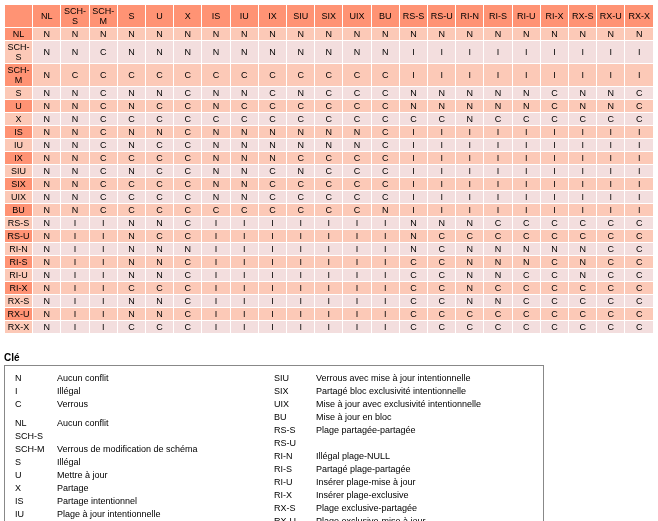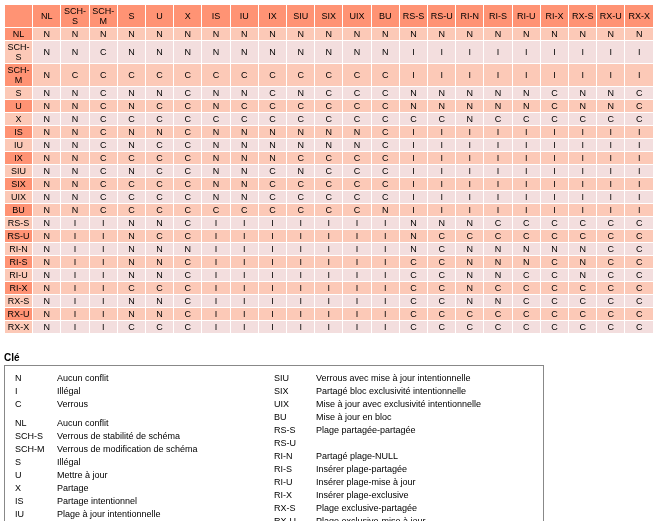--- a/index.html
+++ b/index.html
@@ -668,21 +668,20 @@
             <div class="key-abbr">C</div>
             <div>Verrous</div>
           </div>
           <div class="key-sep"></div>
           <div class="key-row">
             <div class="key-abbr">NL</div>
             <div>Aucun conflit</div>
           </div>
           <div class="key-row">
             <div class="key-abbr">SCH-S</div>
-            <div>Verrous de stabilité de schéma</div>
           </div>
           <div class="key-row">
             <div class="key-abbr">SCH-M</div>
             <div>Verrous de modification de schéma</div>
           </div>
           <div class="key-row">
             <div class="key-abbr">S</div>
             <div>Illégal</div>
           </div>
           <div class="key-row">
@@ -721,25 +720,25 @@
           </div>
           <div class="key-row">
             <div class="key-abbr">RS-S</div>
             <div>Plage partagée-partagée</div>
           </div>
           <div class="key-row">
             <div class="key-abbr">RS-U</div>
           </div>
           <div class="key-row">
             <div class="key-abbr">RI-N</div>
-            <div>Partagé plage-NULL</div>
+            <div>Illégal plage-NULL</div>
           </div>
           <div class="key-row">
             <div class="key-abbr">RI-S</div>
-            <div>Insérer plage-partagée</div>
+            <div>Partagé plage-partagée</div>
           </div>
           <div class="key-row">
             <div class="key-abbr">RI-U</div>
             <div>Insérer plage-mise à jour</div>
           </div>
           <div class="key-row">
             <div class="key-abbr">RI-X</div>
             <div>Insérer plage-exclusive</div>
           </div>
           <div class="key-row">

